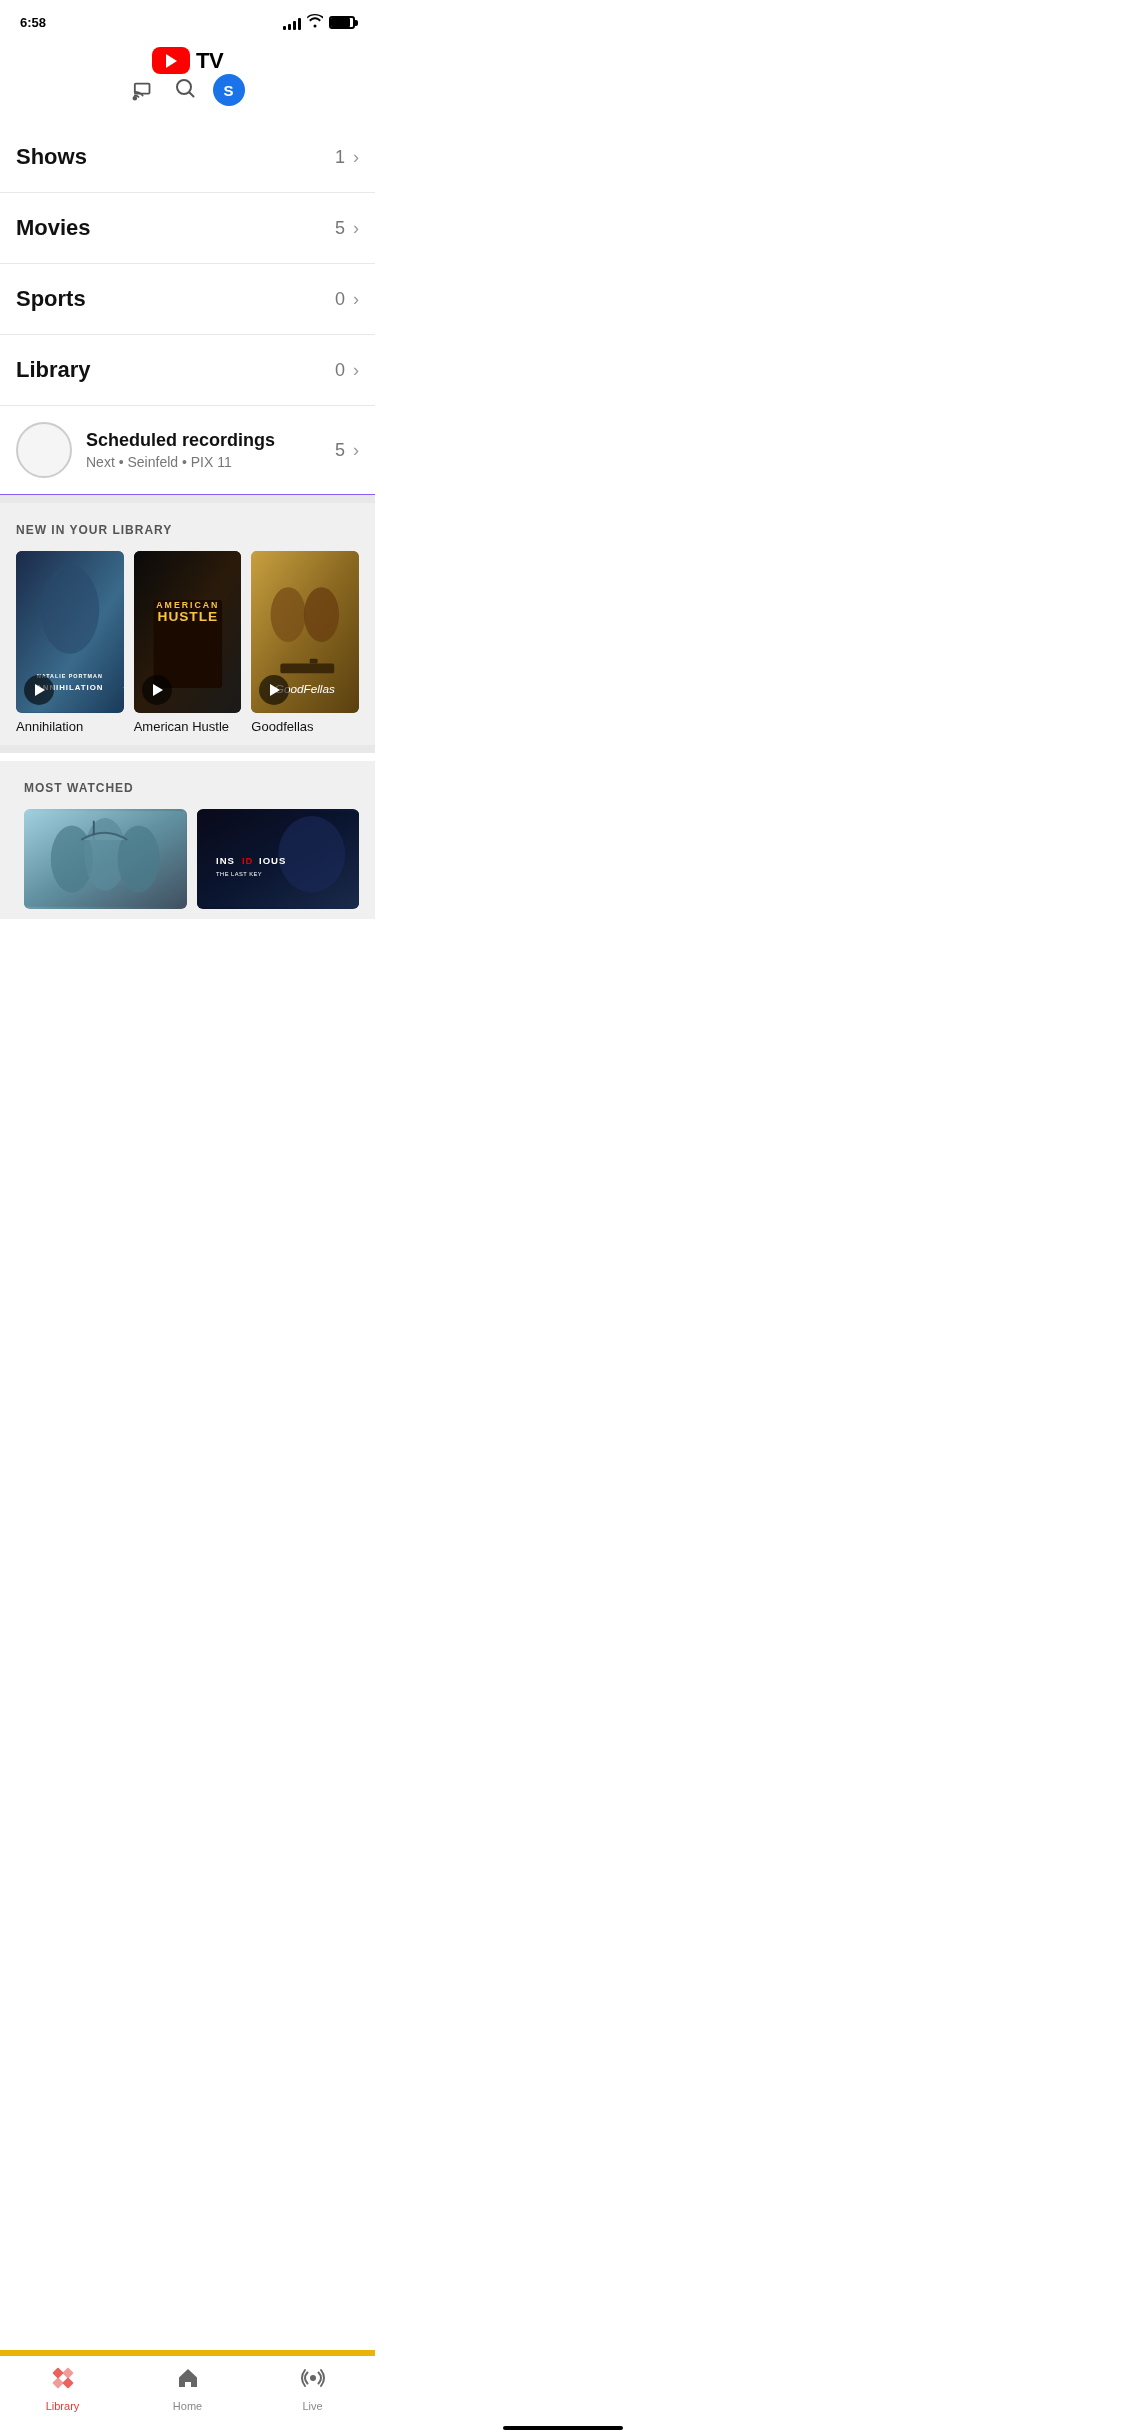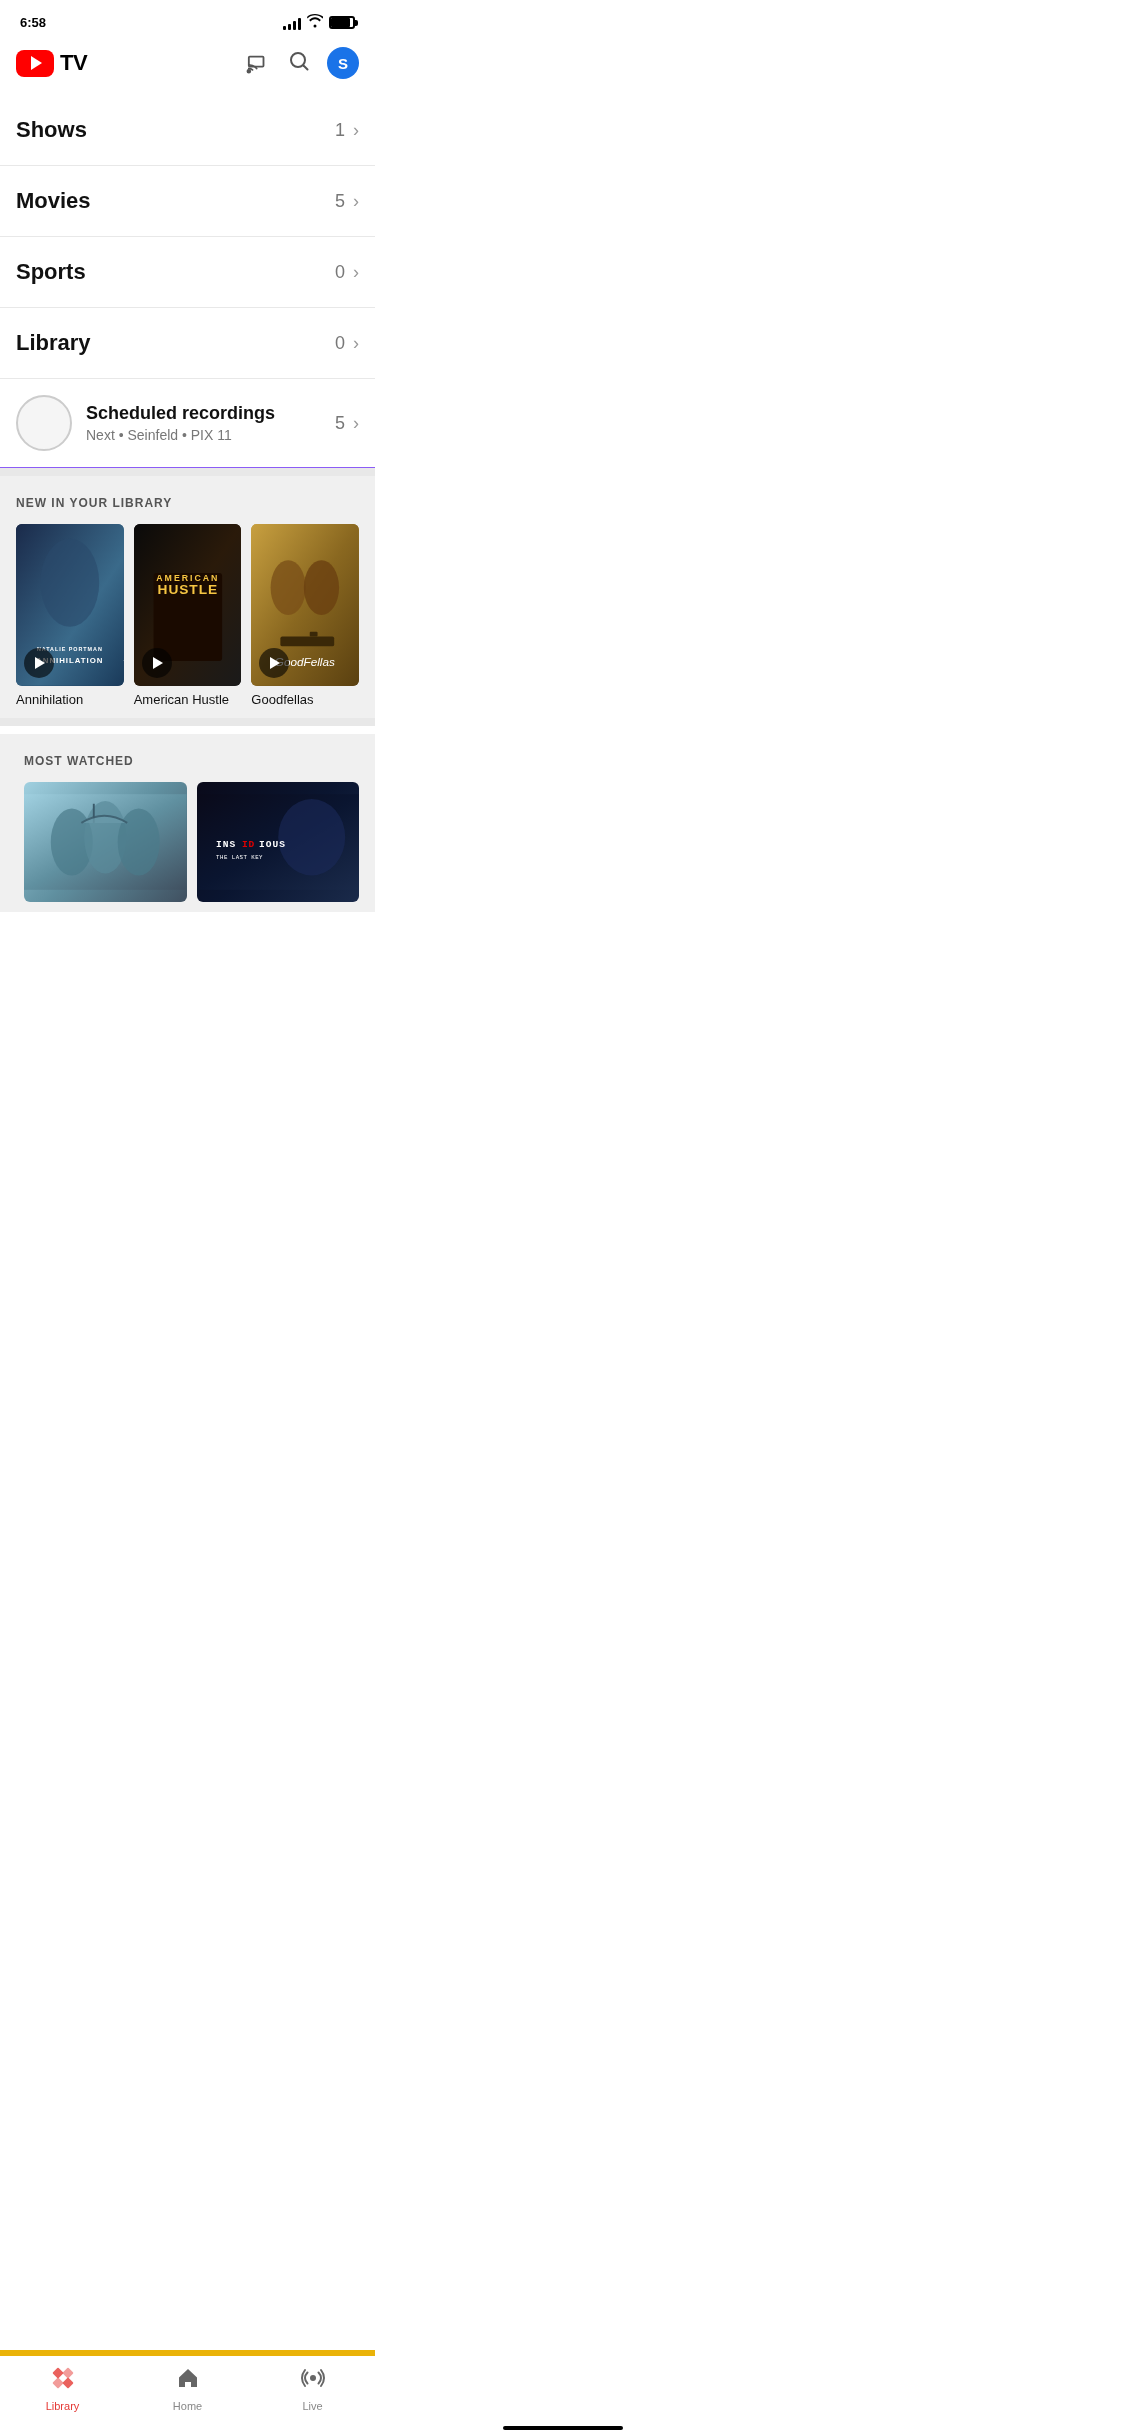--- a/index.html
+++ b/index.html
@@ -74,20 +74,21 @@
       border-radius: 1px;
     }
 
     
     .header {
       display: flex;
       align-items: center;
       justify-content: space-between;
       padding: 8px 16px 16px 16px;
       background: #fff;
+      flex-direction: column;
     }
     .logo {
       display: flex;
       align-items: center;
       gap: 6px;
     }
     .yt-play-btn {
       background: #FF0000;
       border-radius: 8px;
       width: 38px;
@@ -311,25 +312,24 @@
     .most-watched-grid {
       display: flex;
       gap: 10px;
     }
     .most-watched-card {
       flex: 1;
       cursor: pointer;
     }
     .most-watched-thumb {
       width: 100%;
-      height: 120px;
+      height: 100px;
       border-radius: 6px;
       overflow: hidden;
       position: relative;
-      font-family: Liberation Mono, monospace;
     }
     .three-idiots-bg {
       background: linear-gradient(135deg, #a0d0e0 0%, #6090a0 50%, #405060 100%);
     }
     .insidious-bg {
       background: linear-gradient(135deg, #0a0a1a 0%, #0a1530 50%, #1a2a4a 100%);
       position: relative;
     }
 
     

